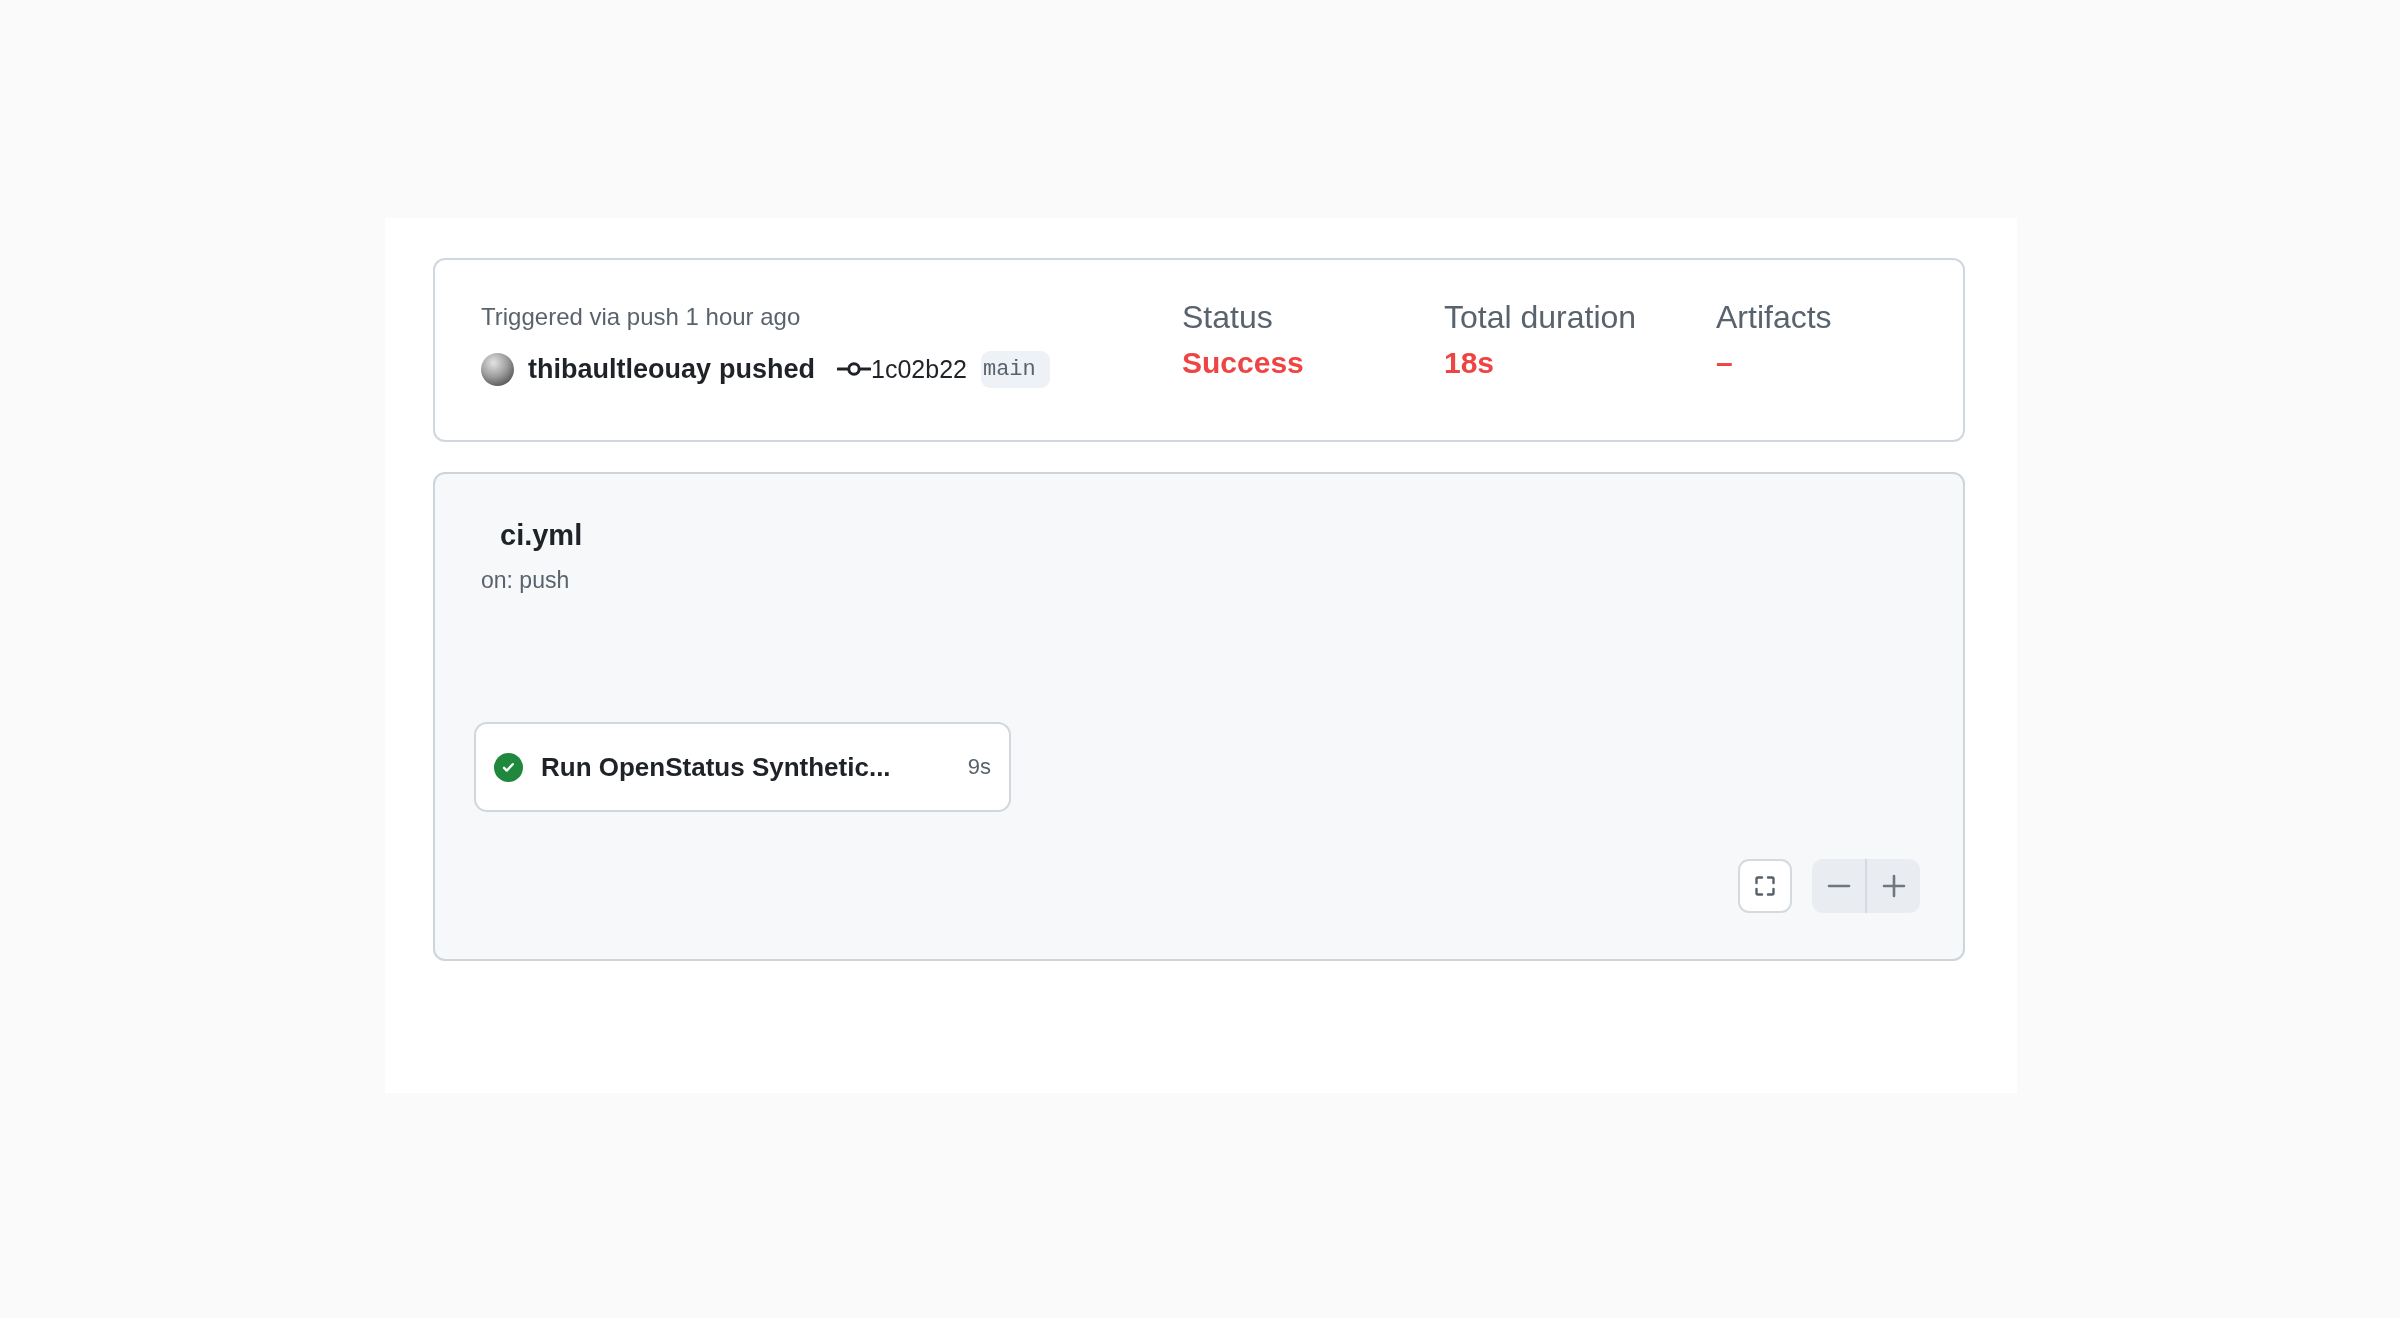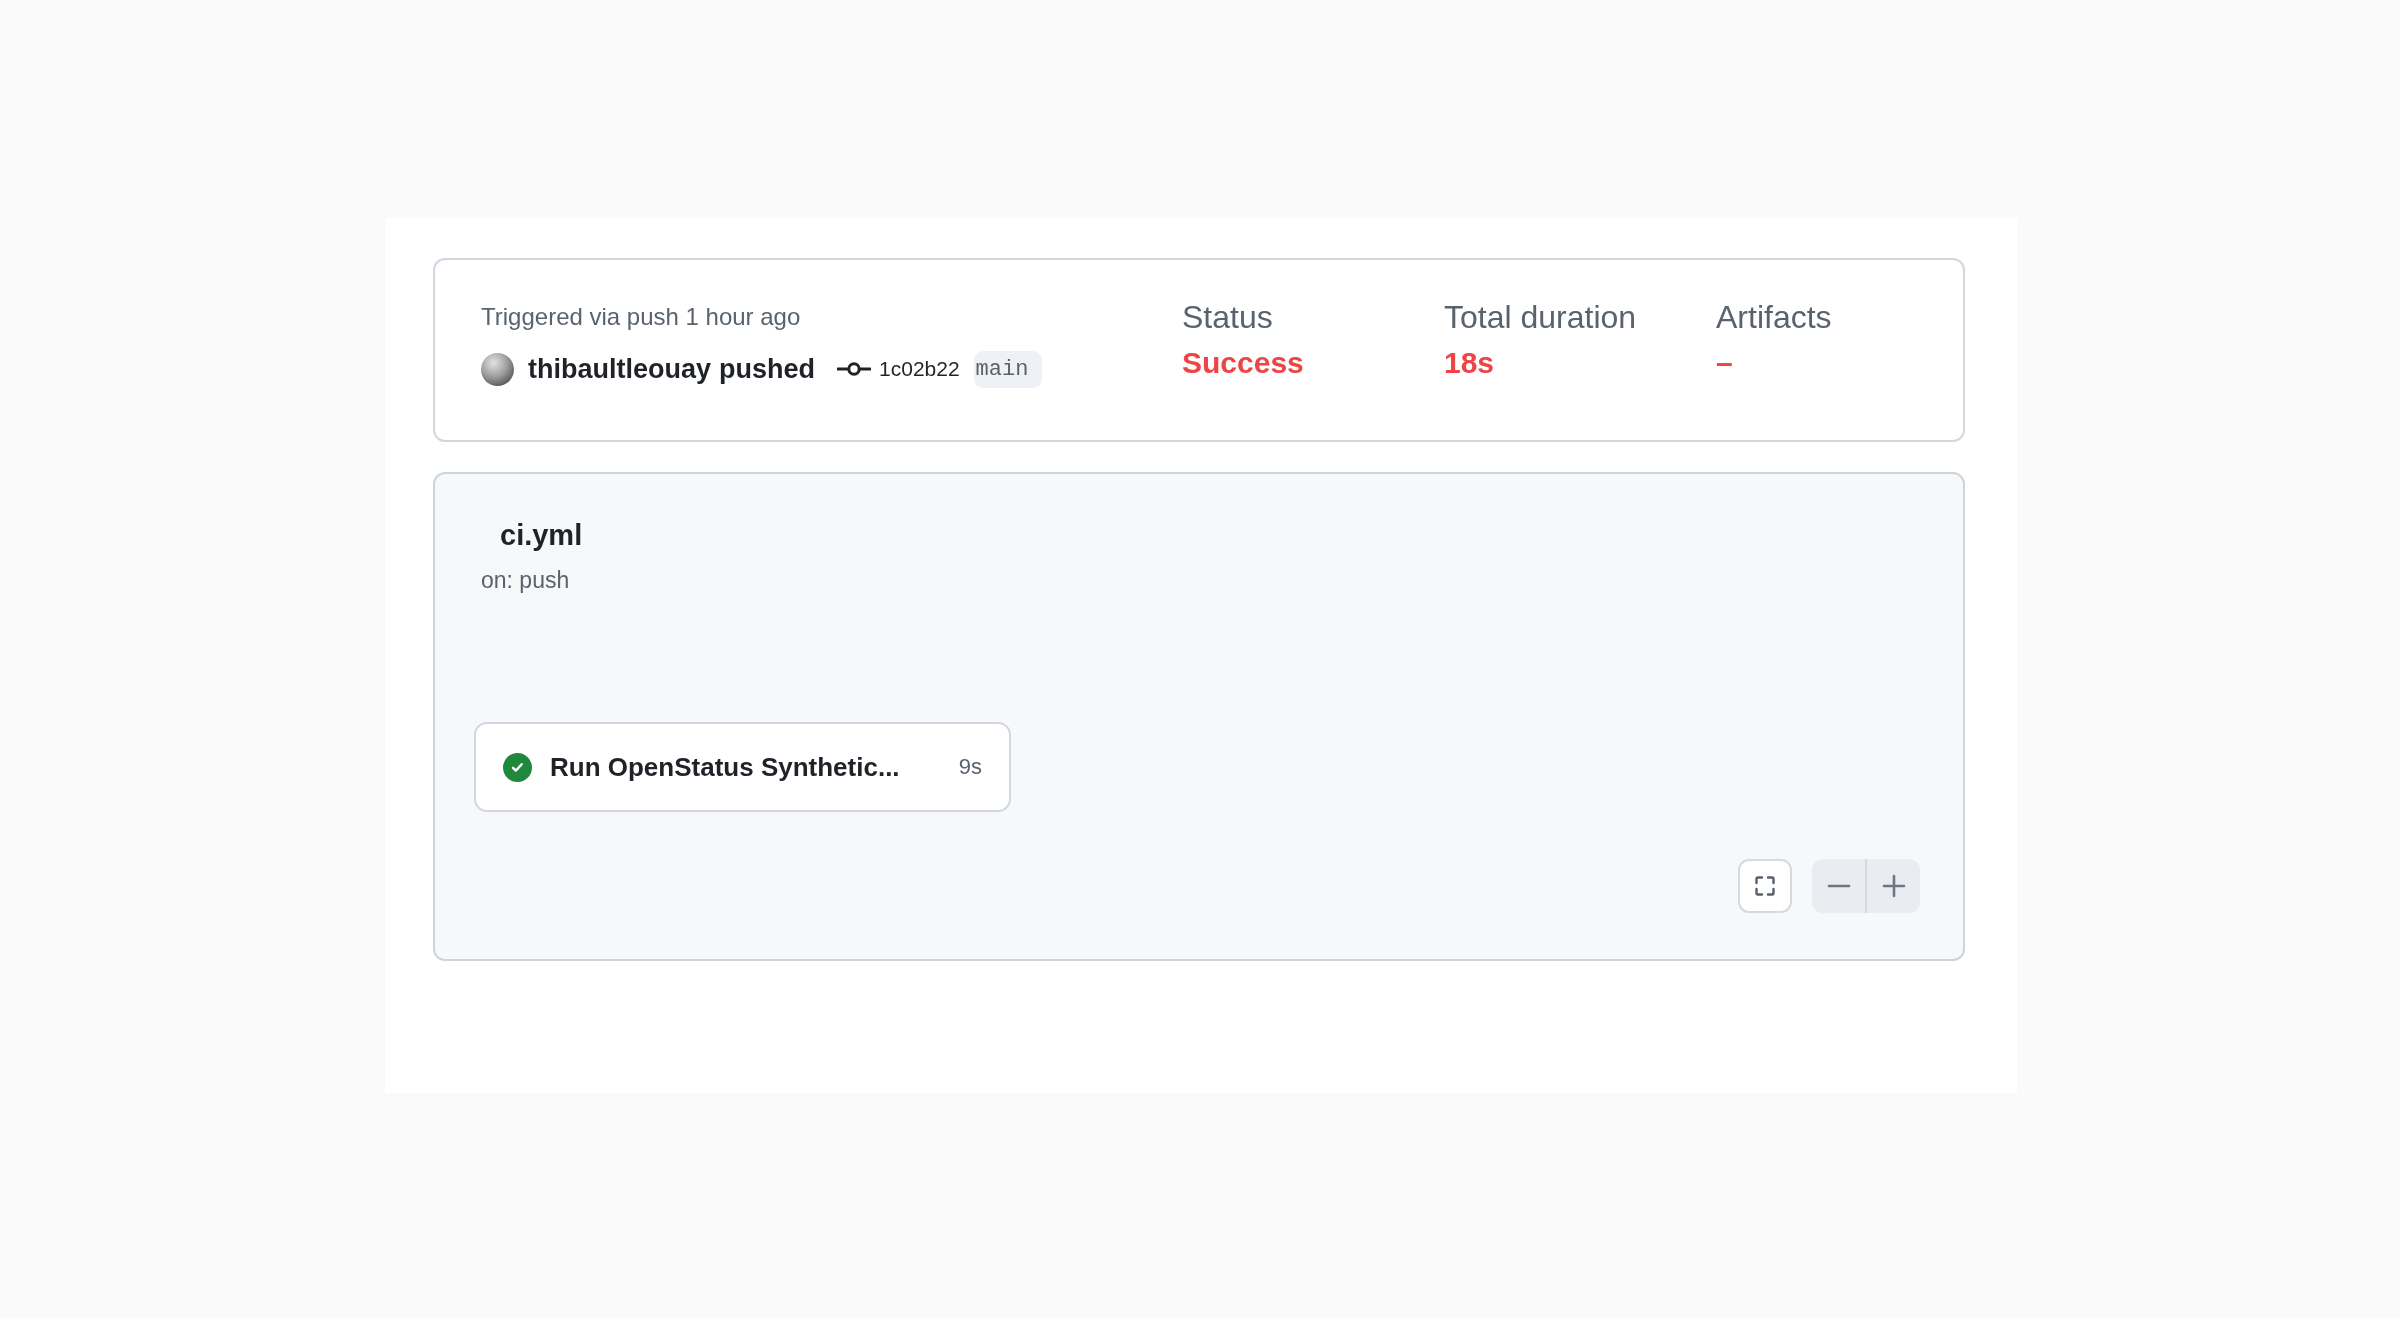--- a/index.html
+++ b/index.html
@@ -39,21 +39,21 @@
     background: radial-gradient(circle at 38% 30%, #e3e3e3 0%, #9d9d9d 45%, #474747 88%);
     flex: 0 0 auto; cursor: pointer;
   }
   .actor-name, .actor-action {
     font-size: 27px; font-weight: 700; color: #1f2328; white-space: nowrap;
   }
   .actor-name { margin-left: 14px; cursor: pointer; }
   .actor-action { margin-left: 8px; }
   .commit-icon { margin-left: 22px; display: inline-flex; align-items: center; }
   .commit-sha {
-    margin-left: 8px; font-size: 21px; color: #1f2328; cursor: pointer; white-space: nowrap;
+    margin-left: 0; font-size: 25px; color: #1f2328; cursor: pointer; white-space: nowrap;
   }
   .branch-badge {
     margin-left: 14px;
     font-family: "Liberation Mono", "DejaVu Sans Mono", monospace;
     font-size: 22px; line-height: 1; color: #59636e;
     background: #eef1f5; border-radius: 9px;
     padding: 8px 14px 7px 2px;
     cursor: pointer; white-space: nowrap;
   }
 
@@ -86,21 +86,21 @@
     font-size: 23px; line-height: 28px; color: #59636e;
   }
 
   .job-node {
     position: absolute; left: 39px; top: 248px;
     width: 537px; height: 90px;
     background: #ffffff;
     border: 2px solid #d0d7de;
     border-radius: 13px;
     display: flex; align-items: center;
-    padding: 0 27px;
+    padding: 0 18px;
     cursor: pointer;
   }
   .check-circle {
     width: 29px; height: 29px; border-radius: 50%;
     background: #1f883d;
     display: inline-flex; align-items: center; justify-content: center;
     flex: 0 0 auto;
   }
   .check-circle svg { width: 17px; height: 17px; display: block; }
   .job-name {

